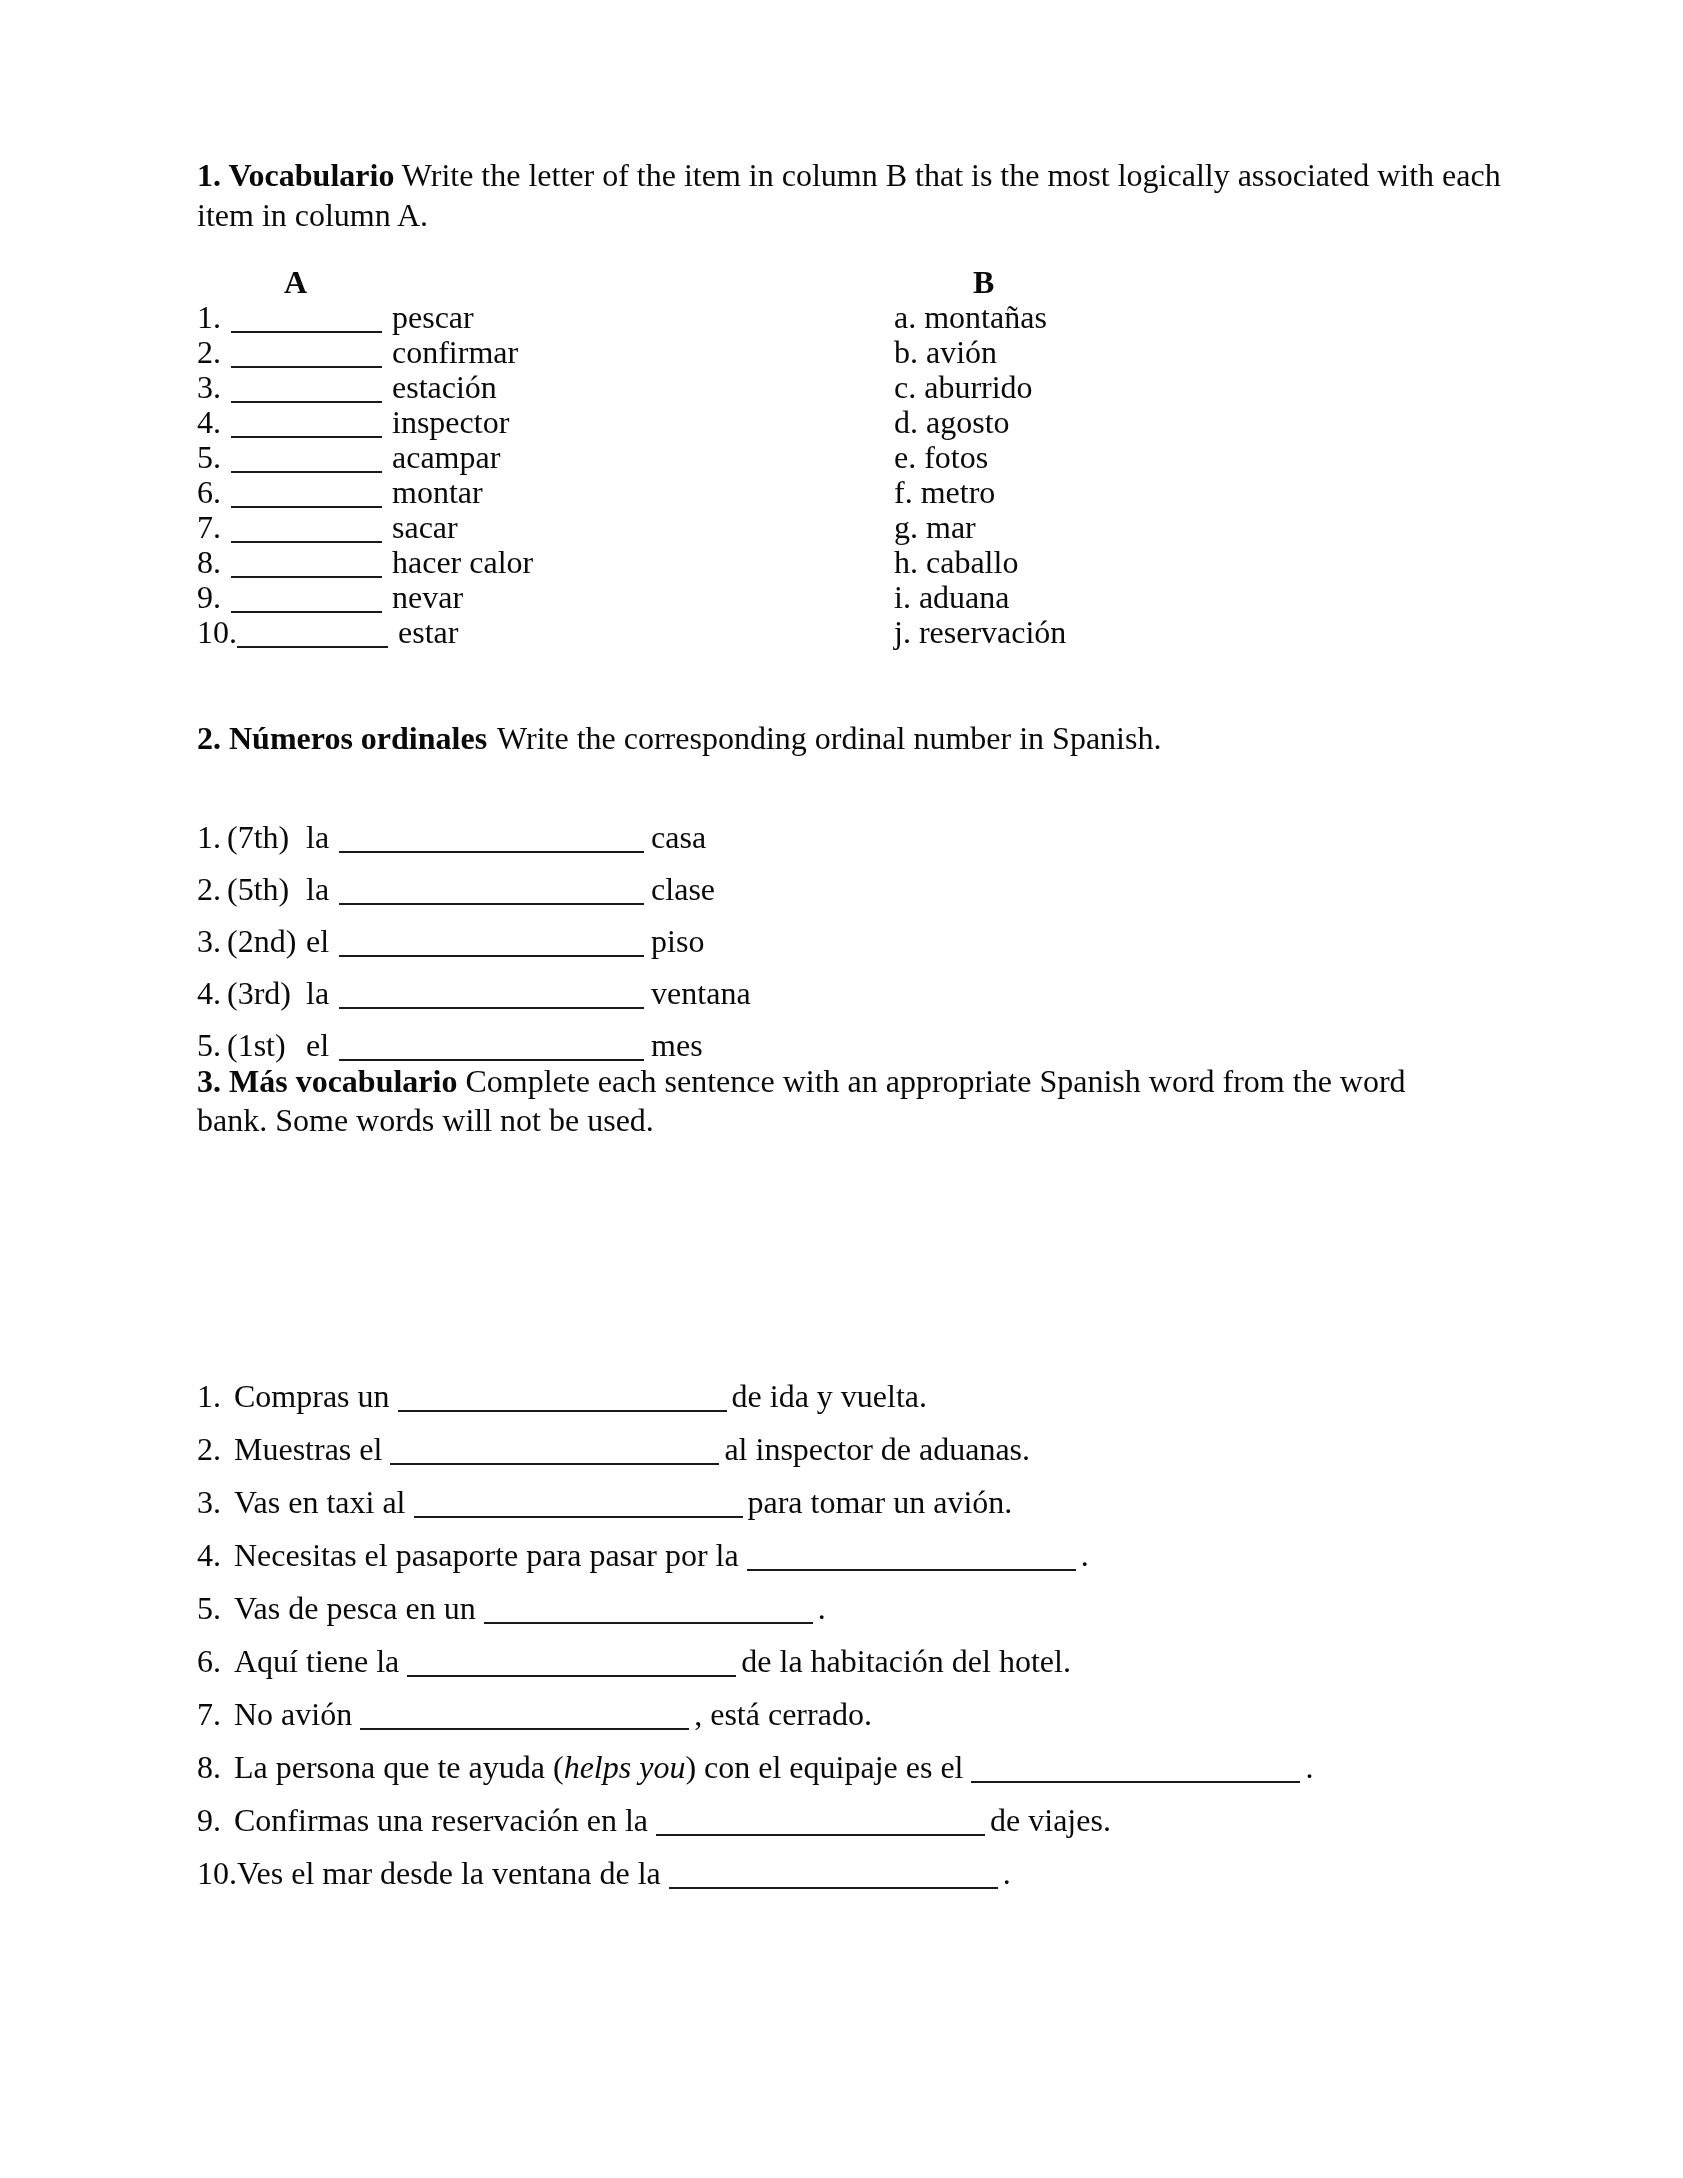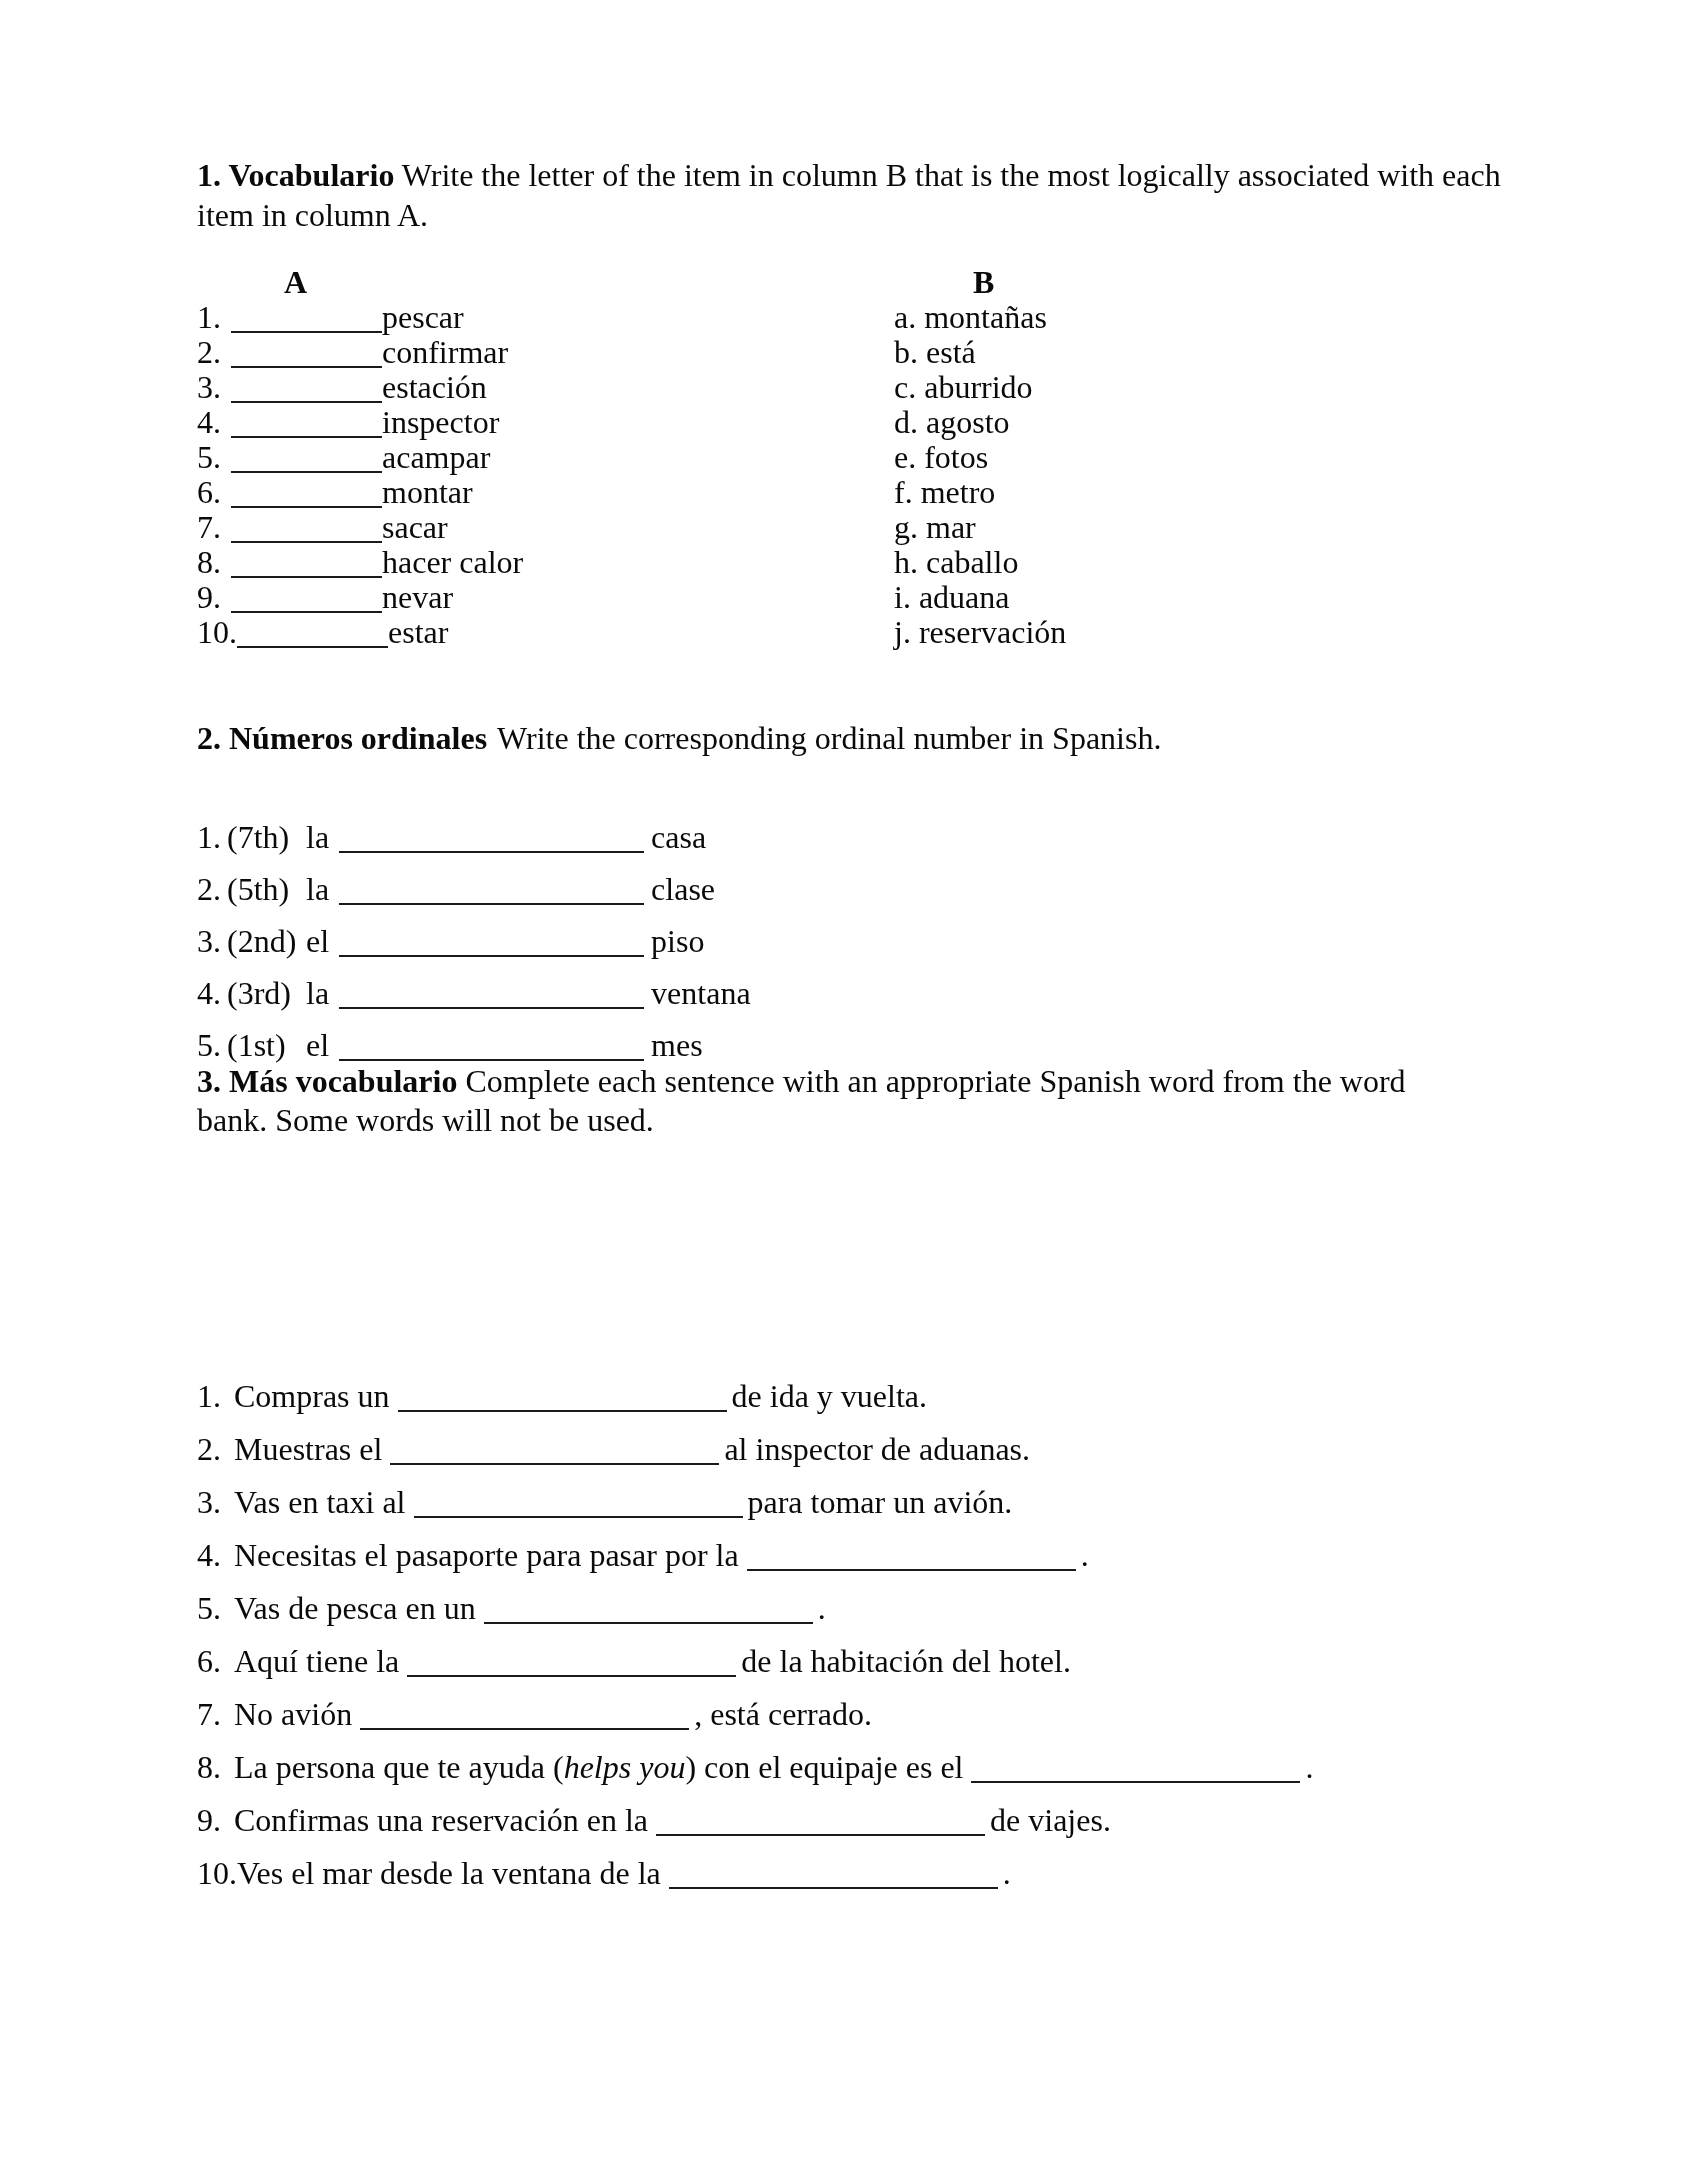--- a/index.html
+++ b/index.html
@@ -30,21 +30,21 @@
   }
   .blank-s { width: 151px; }
   .blank-m { width: 305px; margin-left: 10px; margin-right: 7px; }
   .blank-l { width: 329px; margin-left: 8px; margin-right: 5px; }
   
   .col-list { line-height: 35px; white-space: nowrap; }
   .col-list .row { height: 35px; }
   .col-head-a { font-weight: bold; padding-left: 87px; }
   .col-head-b { font-weight: bold; padding-left: 79px; }
   .num-a { display: inline-block; min-width: 34px; }
-  .word-a { }
+  .word-a { margin-left: 10px; }
   
   .ord-list { line-height: 52px; white-space: nowrap; margin-top: 28px; }
   .ord-list .row { height: 52px; }
   .num-o { display: inline-block; width: 30px; }
   .hint-o { display: inline-block; width: 79px; }
   .desc-gap { padding-left: 10px; }
   
   .bank {
     display: grid;
     grid-template-columns: 348px 348px 349px auto;
@@ -72,21 +72,21 @@
     <div class="row"><span class="num-a">6.</span><span class="blank blank-s"></span><span class="word-a">montar</span></div>
     <div class="row"><span class="num-a">7.</span><span class="blank blank-s"></span><span class="word-a">sacar</span></div>
     <div class="row"><span class="num-a">8.</span><span class="blank blank-s"></span><span class="word-a">hacer calor</span></div>
     <div class="row"><span class="num-a">9.</span><span class="blank blank-s"></span><span class="word-a">nevar</span></div>
     <div class="row"><span class="num-a">10.</span><span class="blank blank-s"></span><span class="word-a">estar</span></div>
   </div>
 
   <div class="abs col-list" style="left:894px; top:265px;">
     <div class="row col-head-b">B</div>
     <div class="row"><span>a.</span> <span>montañas</span></div>
-    <div class="row"><span>b.</span> <span>está</span></div>
+    <div class="row"><span>b.</span> <span>avión</span></div>
     <div class="row"><span>c.</span> <span>aburrido</span></div>
     <div class="row"><span>d.</span> <span>agosto</span></div>
     <div class="row"><span>e.</span> <span>fotos</span></div>
     <div class="row"><span>f.</span> <span>metro</span></div>
     <div class="row"><span>g.</span> <span>mar</span></div>
     <div class="row"><span>h.</span> <span>caballo</span></div>
     <div class="row"><span>i.</span> <span>aduana</span></div>
     <div class="row"><span>j.</span> <span>reservación</span></div>
   </div>
 

